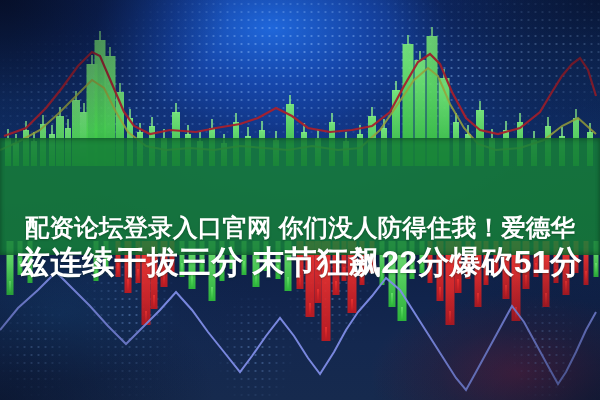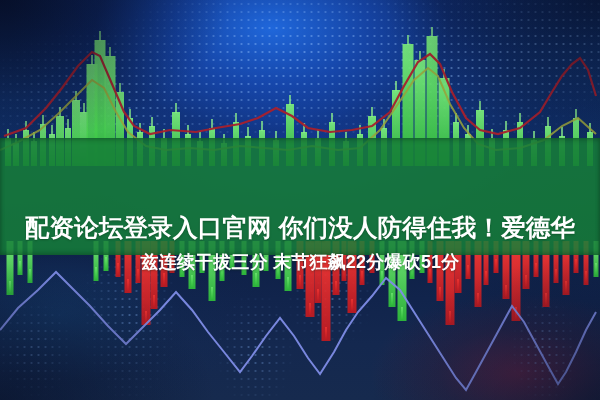--- a/index.html
+++ b/index.html
@@ -100,21 +100,21 @@
   #headline .line{
     color:#ffffff;
     font-size:25px;
     font-weight:bold;
     letter-spacing:0.2px;
     line-height:32px;
     white-space:nowrap;
     text-shadow:0 1px 2px rgba(0,40,12,0.35);
   }
   #headline .line1{font-size:24.5px;}
-  #headline .line2{font-size:18px;text-align:right;}
+  #headline .line2{font-size:32px;text-align:right;}
 </style>
 </head>
 <body>
 
 <div id="stage">
 
   <div class="layer" id="bg-base"></div>
   <div class="layer" id="bg-bottom"></div>
   <div class="layer dots" id="dots-top"></div>
   <div class="layer dots" id="dots-bottom"></div>

